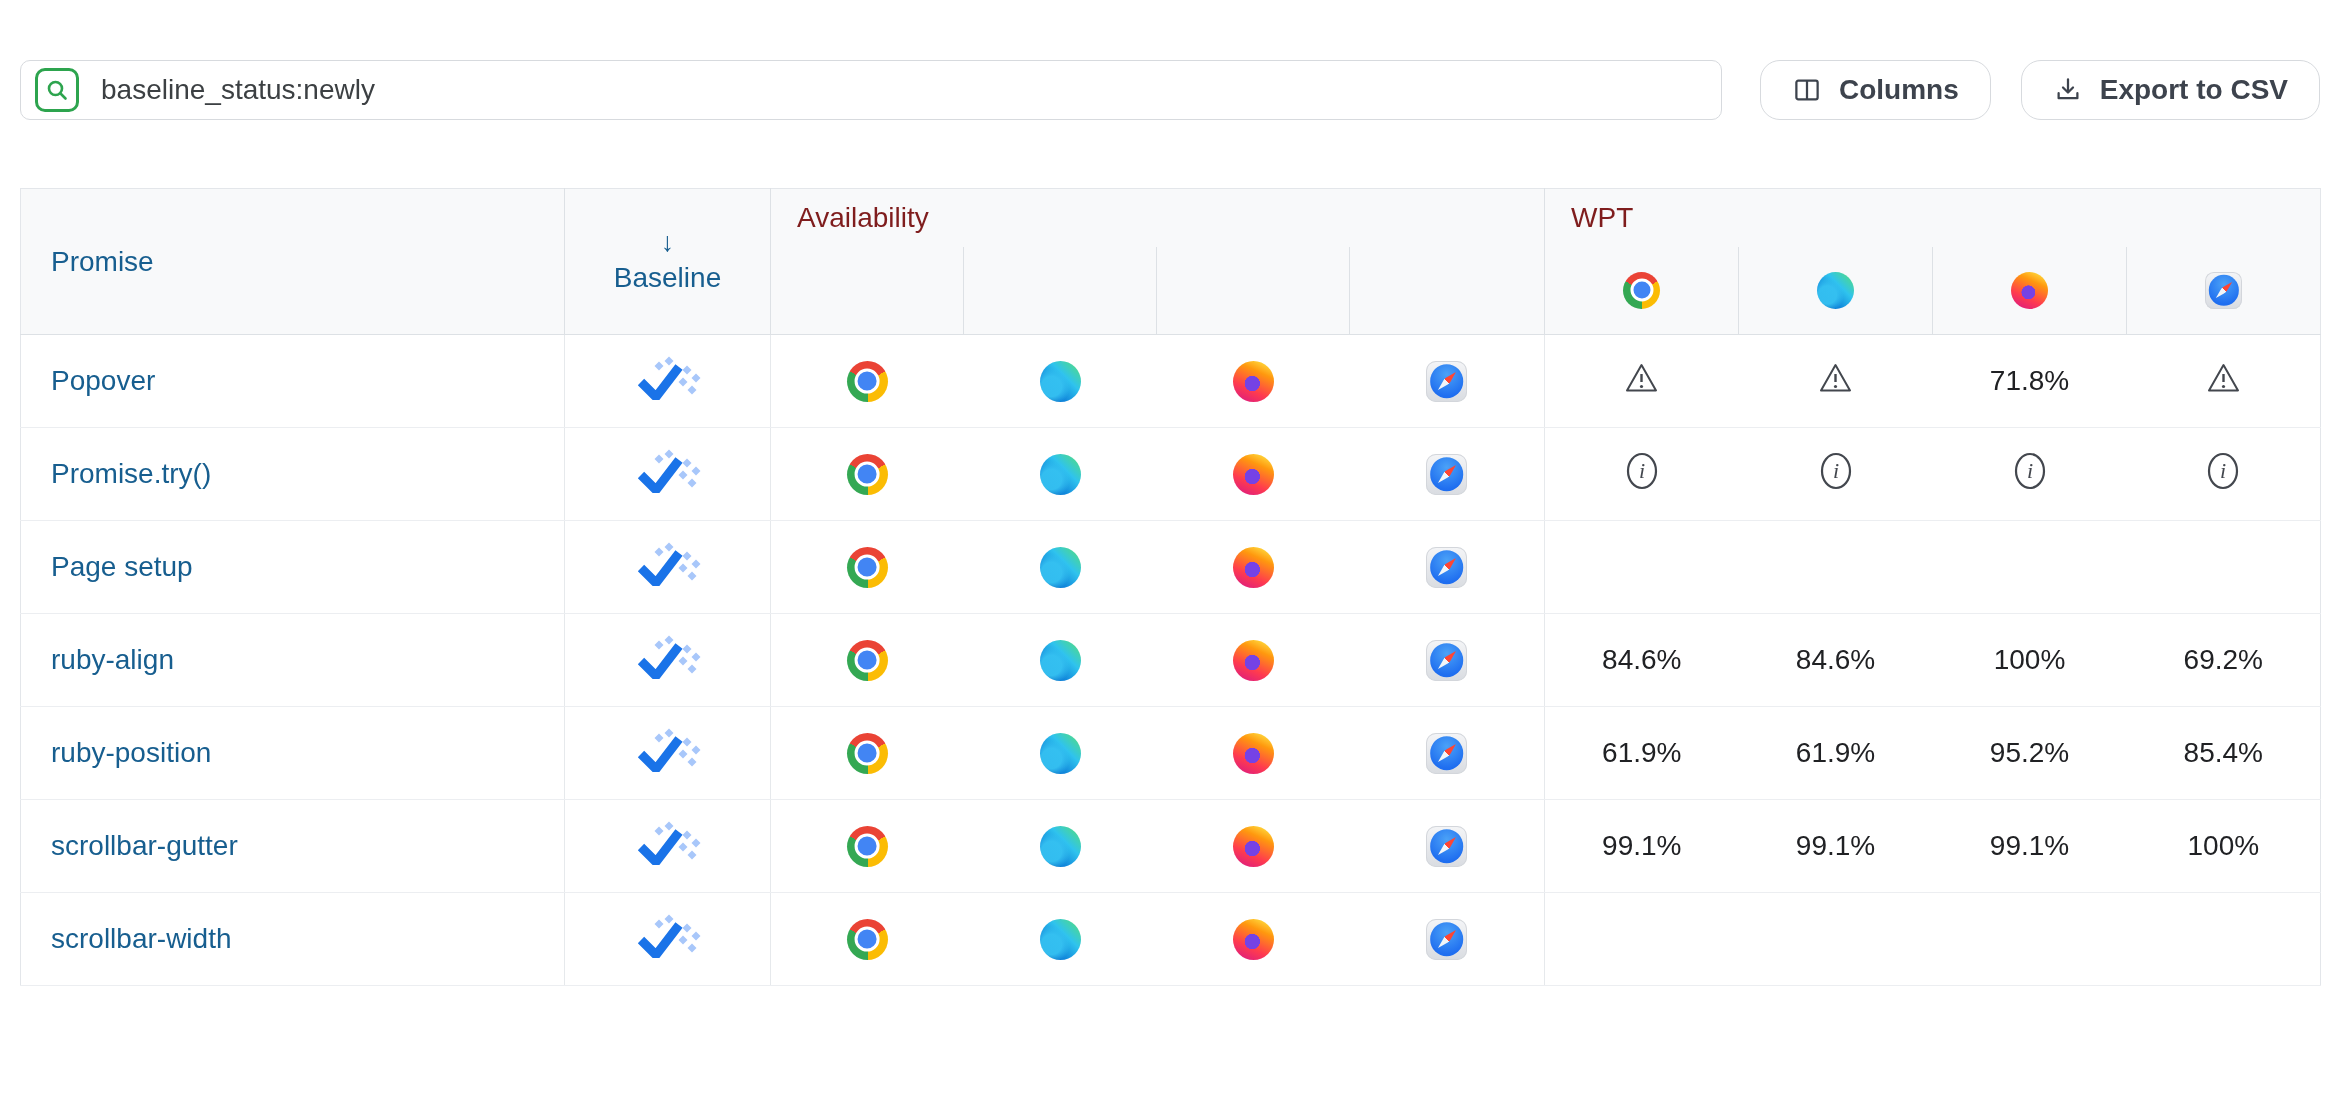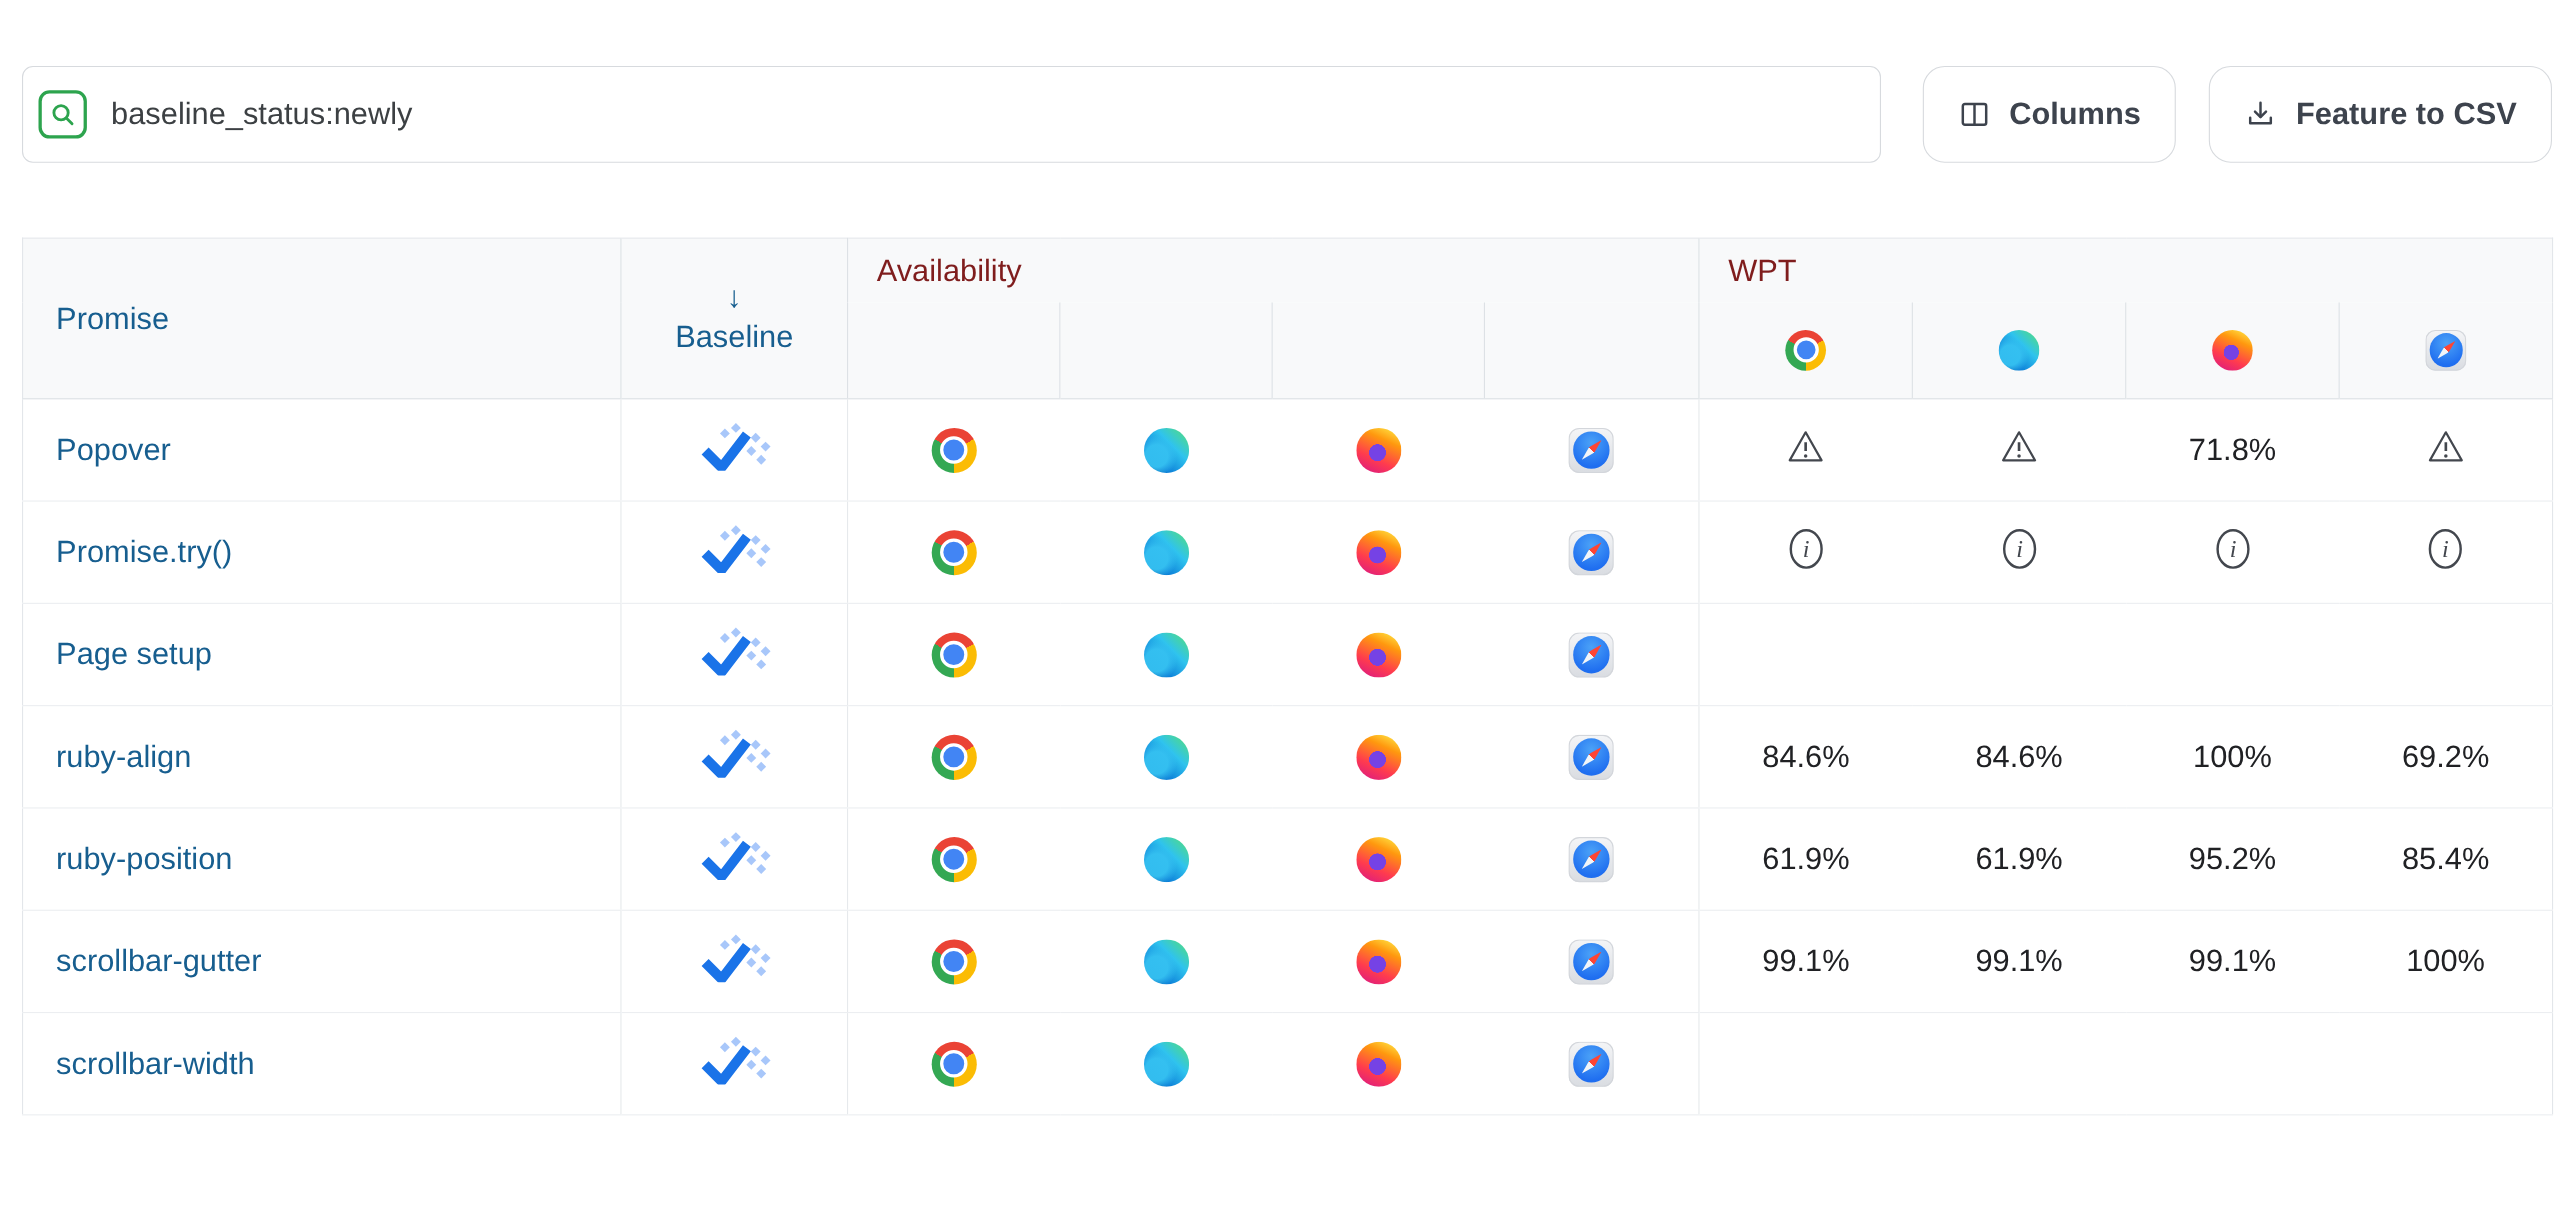--- a/index.html
+++ b/index.html
@@ -13,21 +13,21 @@
   .page { padding:10px 20px 0 20px; }
 
   
   .header-row { display:flex; justify-content:space-between; align-items:flex-end; }
   h1.title { font-size:49px; font-weight:800; letter-spacing:-0.8px; margin:2px 0 0 0; line-height:1.15; color:#1b1d1f; }
   .subtitle { font-size:27px; color:#5f6368; margin-top:9px; }
   .mapped { font-size:27px; color:#202124; padding-bottom:2px; }
   .mapped a { color:#2073ab; text-decoration:none; cursor:pointer; }
 
   
-  .controls { display:flex; align-items:stretch; margin-top:50px; height:88px; }
+  .controls { display:flex; align-items:stretch; margin-top:50px; height:60px; }
   .searchbox {
     width:1712px; border:1.5px solid #d7dade; border-radius:10px;
     display:flex; align-items:center; padding:0 14px; gap:20px; background:#fff;
   }
   .search-badge {
     width:44px; height:44px; border:3px solid #2da44e; border-radius:10px;
     display:flex; align-items:center; justify-content:center; flex:0 0 auto;
   }
   .searchbox input {
     border:none; outline:none; flex:1; font-size:28px; color:#3c4043;
@@ -124,21 +124,21 @@
       </svg>
       <span>Columns</span>
     </button>
 
     <button class="btn btn-export">
       <svg width="30" height="30" viewBox="0 0 24 24" fill="none" stroke="#3d434d" stroke-width="1.8" stroke-linecap="round" stroke-linejoin="round">
         <line x1="12" y1="3.5" x2="12" y2="13.5"></line>
         <polyline points="8,10 12,14 16,10"></polyline>
         <path d="M4.5 14.5 v4 h15 v-4"></path>
       </svg>
-      <span>Feature to CSV</span>
+      <span>Export to CSV</span>
     </button>
   </div>
 
   <table class="features">
     <colgroup>
       <col style="width:544px">
         <col style="width:206px">
       <col style="width:193px">
         <col style="width:193px">
         <col style="width:193px">

